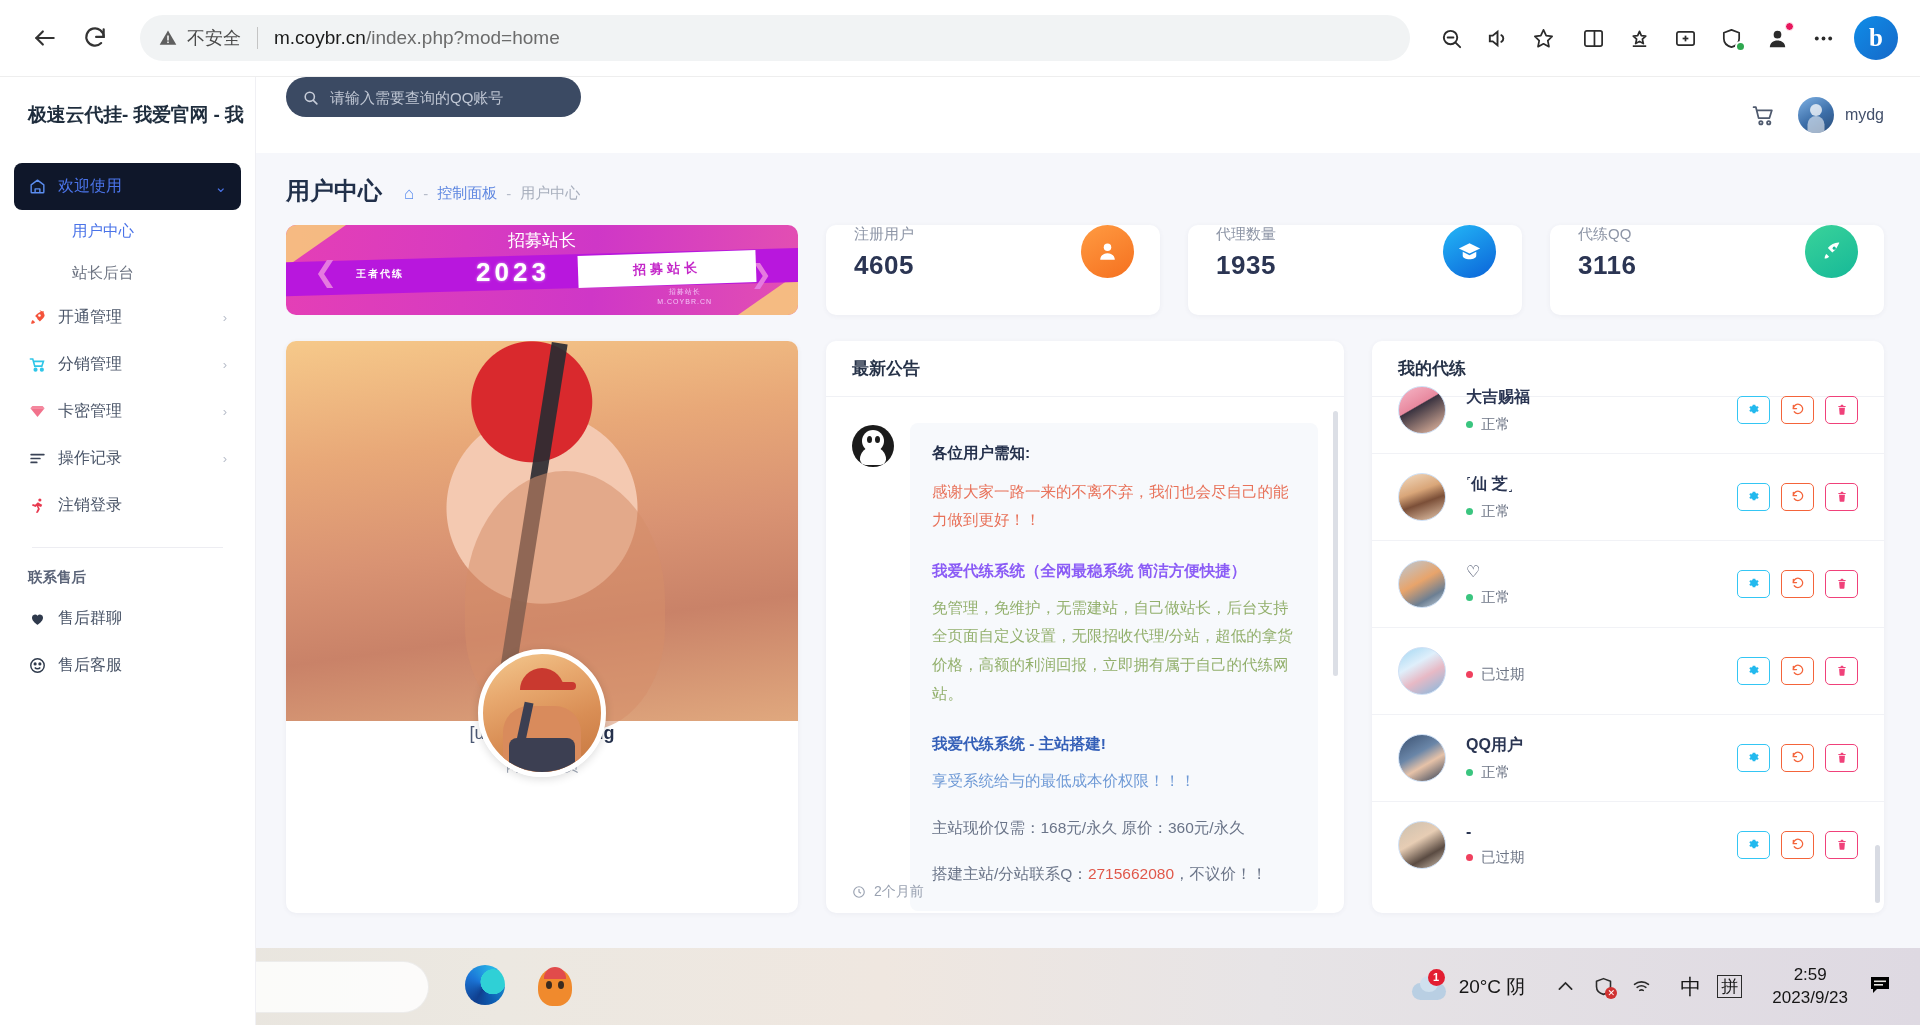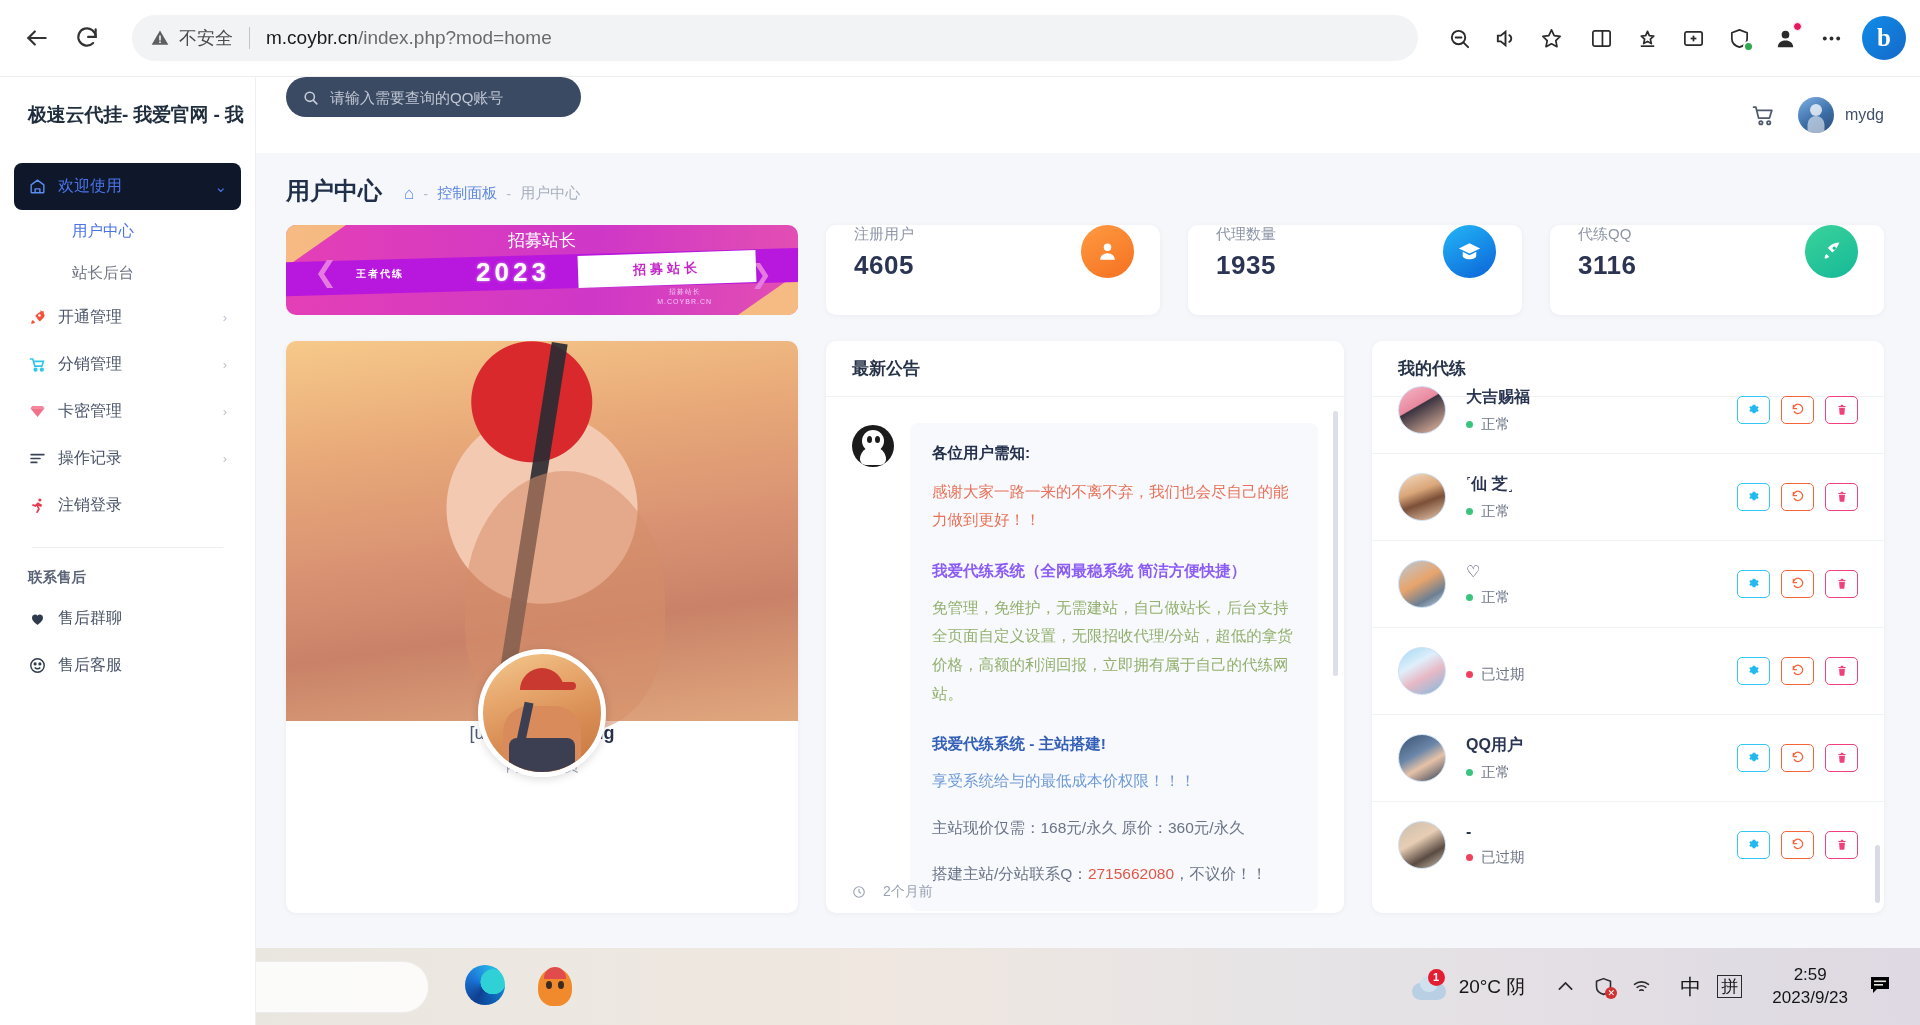--- a/index.html
+++ b/index.html
@@ -8,21 +8,21 @@
     font-family: "Liberation Sans", "DejaVu Sans", sans-serif;
     overflow: hidden;
     background: #ffffff;
   }
 
   
   .browser-chrome {
     height: 77px; width: 1920px;
     background: #ffffff;
     display: flex; align-items: center;
-    padding: 0 14px;
+    padding: 0 22px;
     gap: 4px;
     position: relative;
     border-bottom: 1px solid #eeeeee;
   }
   .nav-btn {
     width: 46px; height: 46px;
     display: flex; align-items: center; justify-content: center;
     border-radius: 6px; color: #333;
     cursor: pointer; flex: 0 0 auto;
   }
@@ -391,21 +391,21 @@
   .nb-title { font-weight: bold; color: #25314c; font-size: 15.5px; }
   .nb-red { color: #e8725a; margin-top: 10px; }
   .nb-h { font-weight: bold; color: #8b5cf6; margin-top: 22px; }
   .nb-green { color: #93b06d; margin-top: 8px; }
   .nb-h2 { font-weight: bold; color: #3560b8; margin-top: 22px; }
   .nb-blue { color: #6f9ad6; margin-top: 8px; }
   .nb-plain { color: #6a7488; margin-top: 18px; }
   .nb-qnum { color: #e0584a; }
   .notice-time {
     position: absolute; left: 26px; bottom: 12px;
-    display: flex; align-items: center; gap: 17px;
+    display: flex; align-items: center; gap: 8px;
     font-size: 14px; color: #9aa2b1;
   }
   .notice-time svg { width: 14px; height: 14px; }
   .scroll-thumb {
     position: absolute; right: 6px; top: 70px;
     width: 5px; height: 265px; border-radius: 3px; background: #dcdfe6;
     cursor: pointer;
   }
 
   .agents-card {

